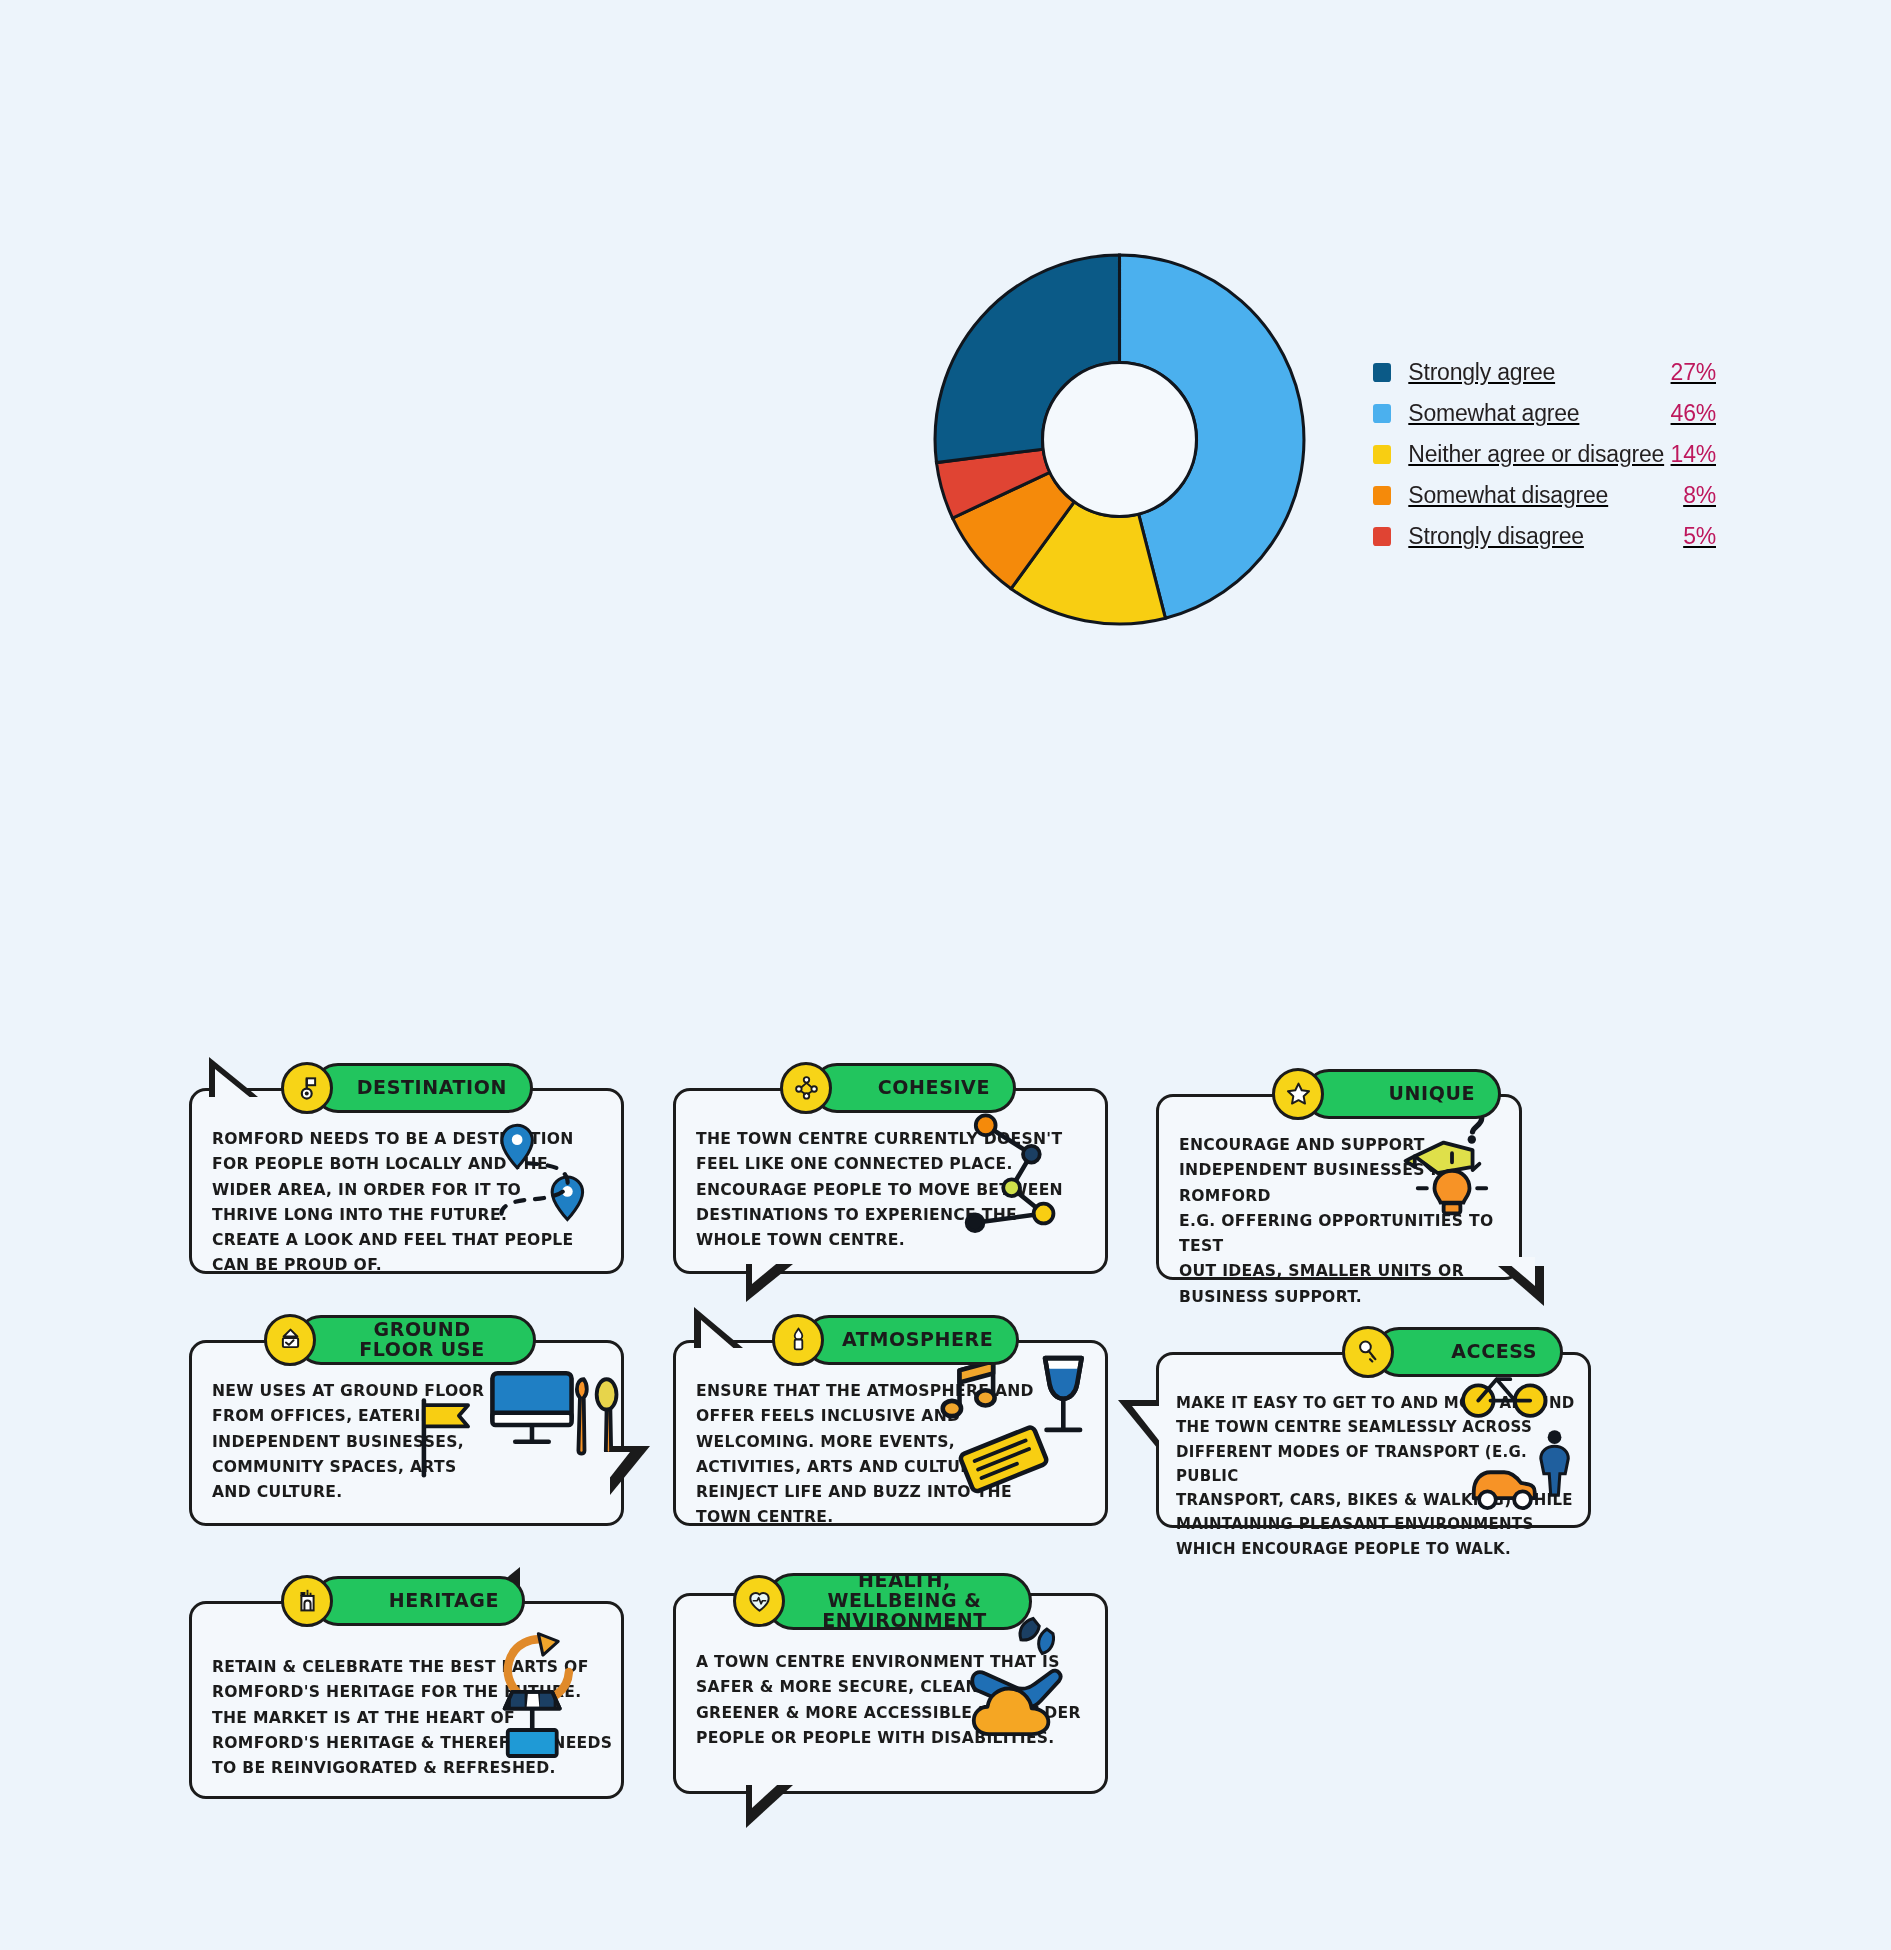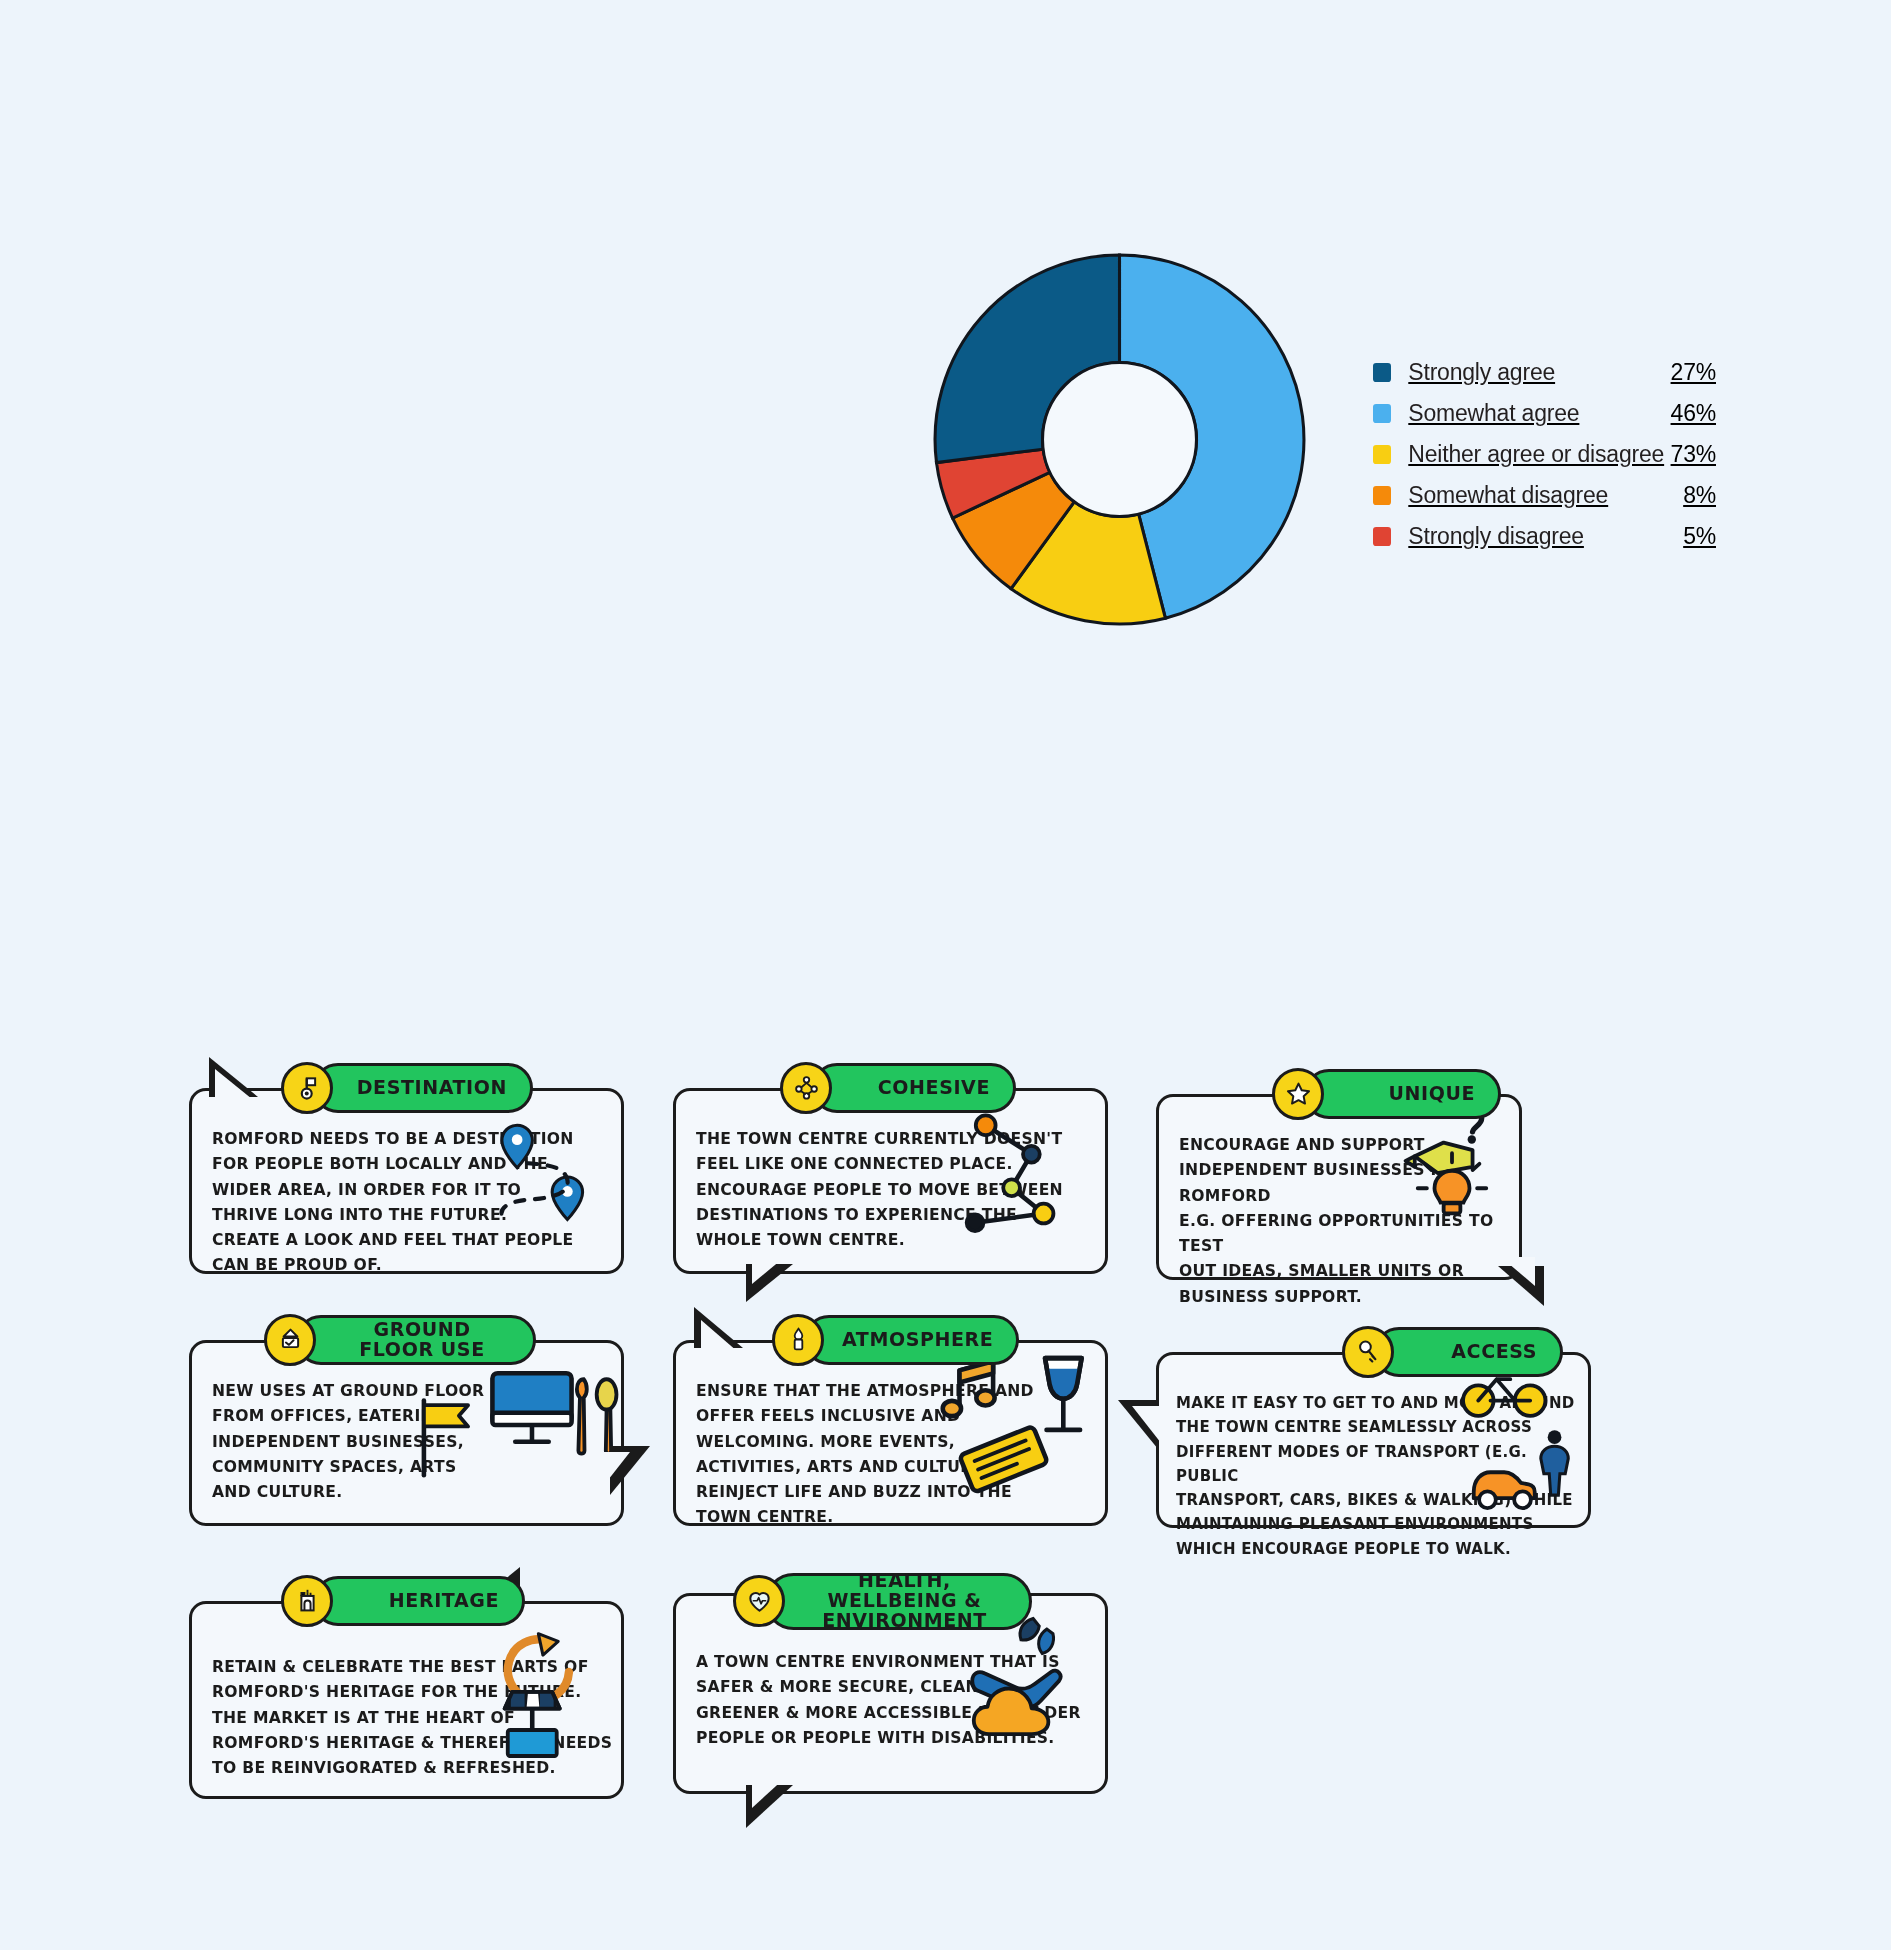--- a/index.html
+++ b/index.html
@@ -54,21 +54,21 @@
   }
   .legend-label {
     font-size: 23px;
     color: #231f20;
     letter-spacing: -0.2px;
     white-space: nowrap;
   }
   .legend-value {
     margin-left: auto;
     font-size: 23px;
-    color: #000000;
+    color: #be185d;
     letter-spacing: -0.2px;
   }
 
   
   #cards {
     position: absolute;
     left: 189px;
     top: 1060px;
     width: 1488px;
     height: 832px;
@@ -185,21 +185,21 @@
       <span class="legend-value">27%</span>
     </div>
     <div class="legend-row">
       <span class="legend-swatch" style="background: rgb(75, 176, 238);"></span>
       <span class="legend-label">Somewhat agree</span>
       <span class="legend-value">46%</span>
     </div>
     <div class="legend-row">
       <span class="legend-swatch" style="background: rgb(248, 206, 18);"></span>
       <span class="legend-label">Neither agree or disagree</span>
-      <span class="legend-value">73%</span>
+      <span class="legend-value">14%</span>
     </div>
     <div class="legend-row">
       <span class="legend-swatch" style="background: rgb(245, 138, 10);"></span>
       <span class="legend-label">Somewhat disagree</span>
       <span class="legend-value">8%</span>
     </div>
     <div class="legend-row">
       <span class="legend-swatch" style="background: rgb(224, 68, 51);"></span>
       <span class="legend-label">Strongly disagree</span>
       <span class="legend-value">5%</span>

